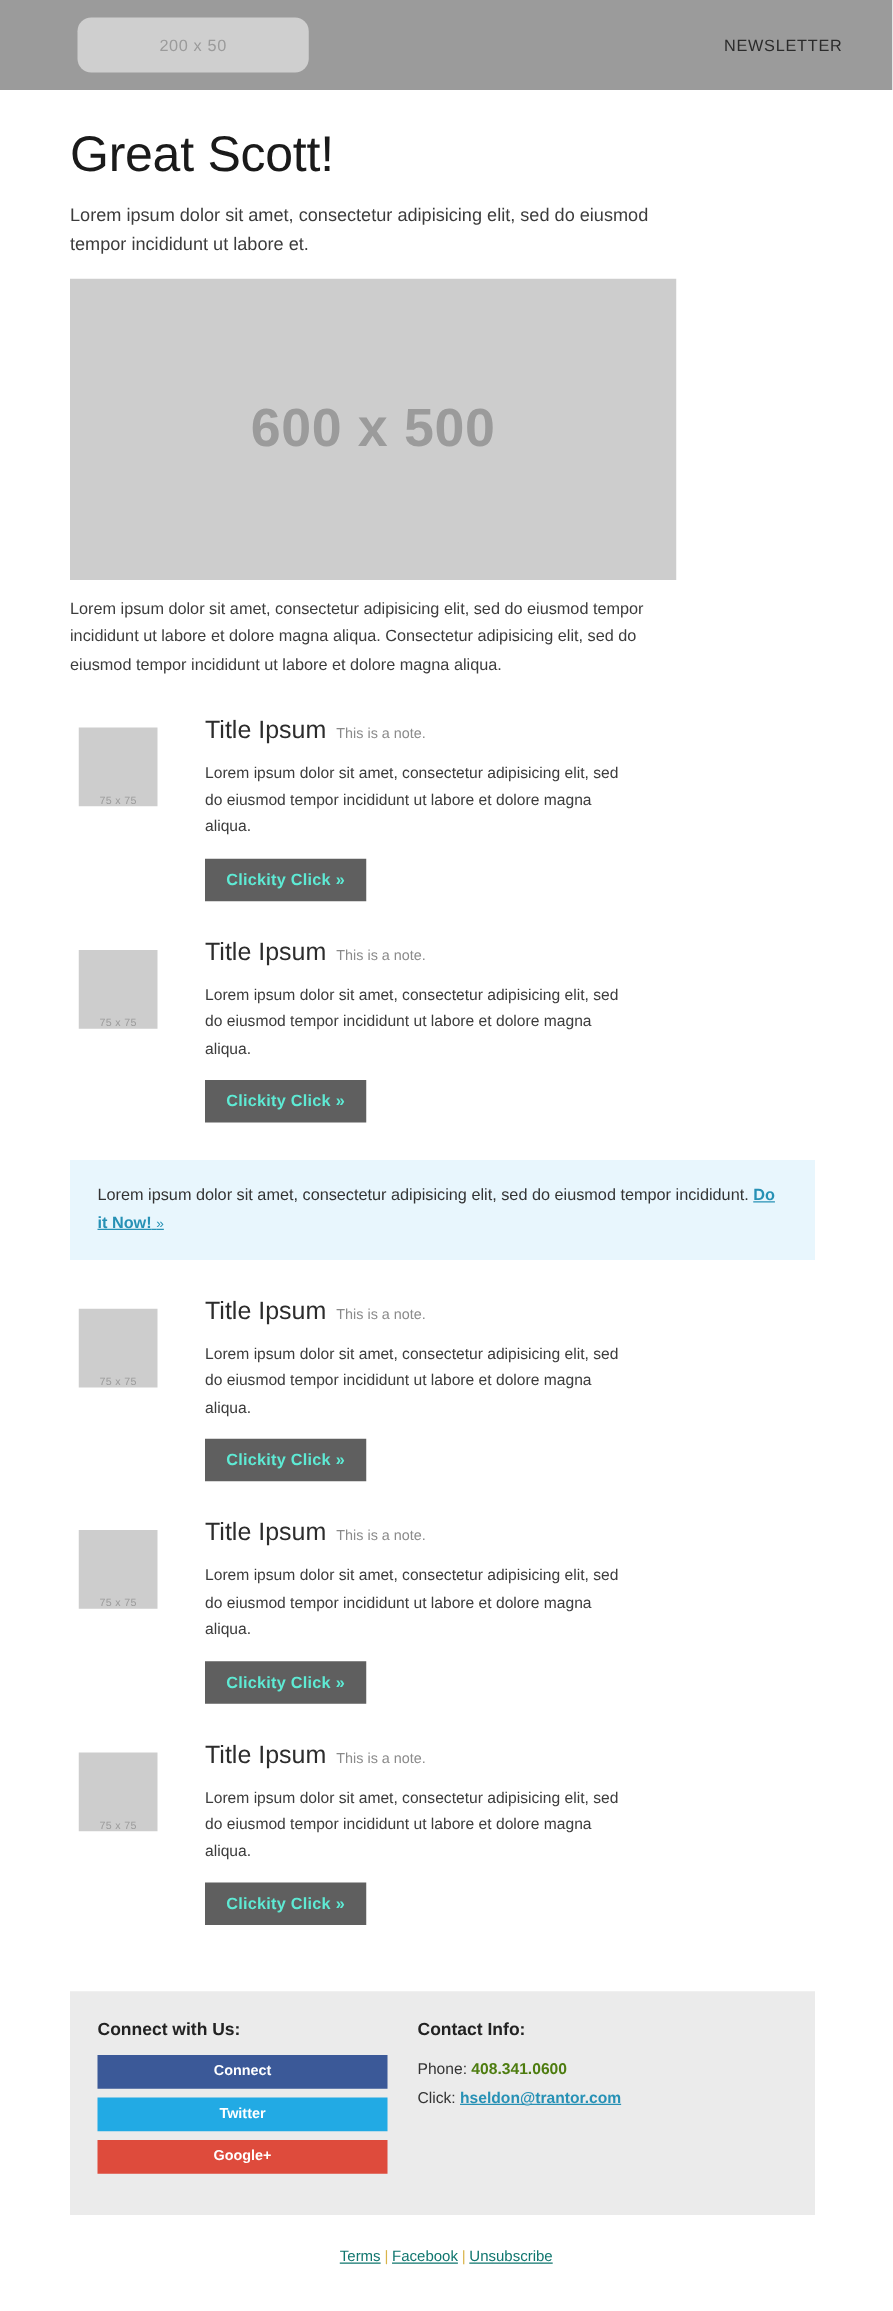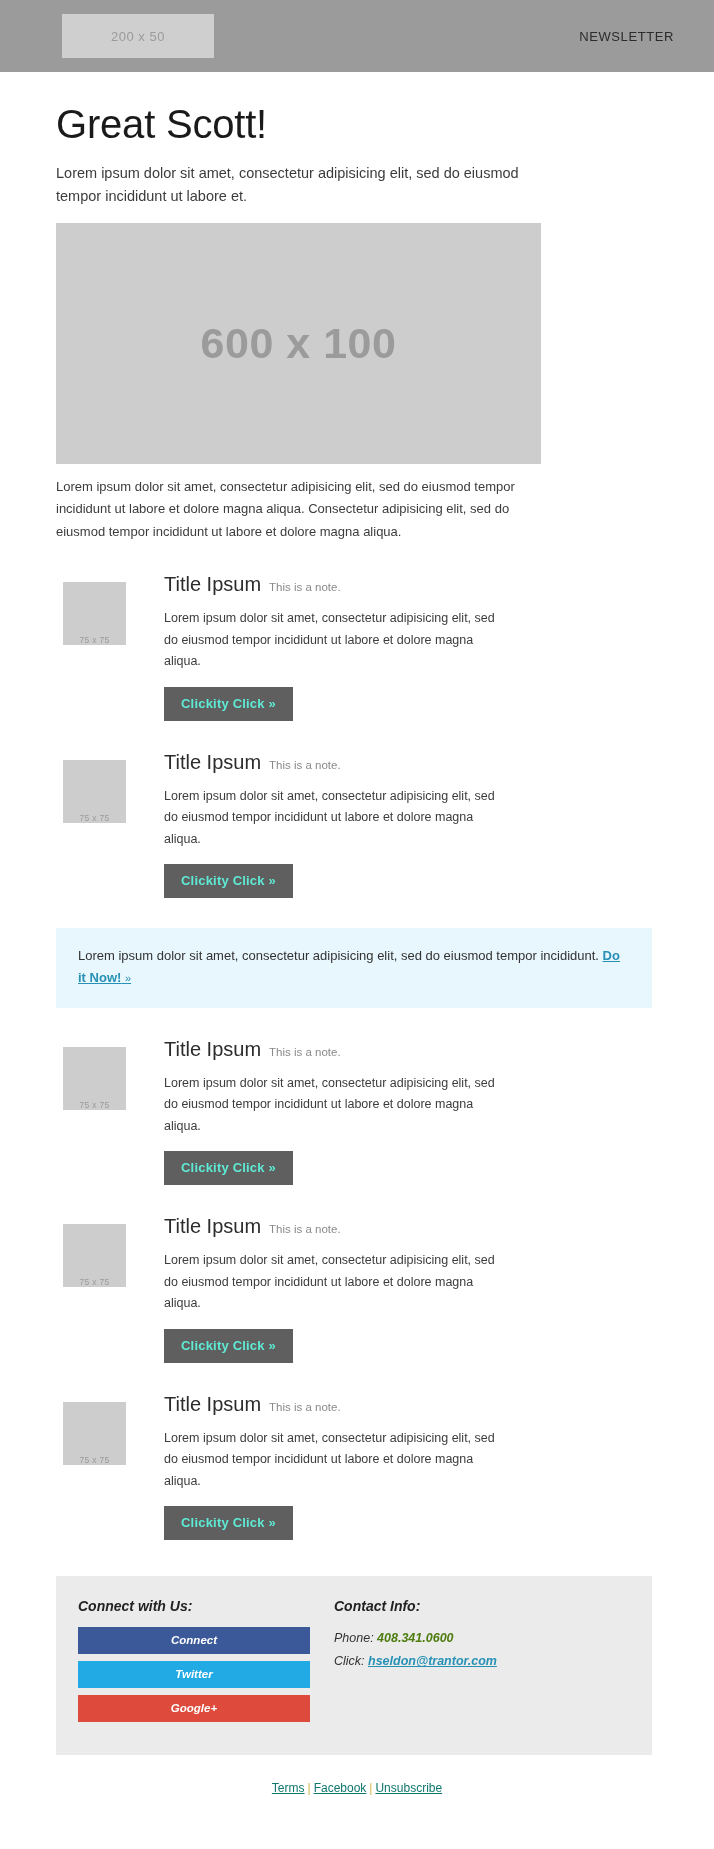--- a/index.html
+++ b/index.html
@@ -14,29 +14,30 @@
 
   
   .header {
     background: #9b9b9b;
     height: 72px;
     display: flex;
     align-items: center;
     padding: 0 40px 0 62px;
   }
   .logo-ph {
-    width: 152px;
+    width: 185px;
     height: 44px;
     background: #cfcfcf;
     display: flex;
     align-items: center;
     justify-content: center;
     font-size: 13px;
     color: #9b9b9b;
     letter-spacing: 0.5px;
+    border-radius: 11px;
   }
   .header-right {
     margin-left: auto;
     font-size: 13px;
     color: #2b2b2b;
     letter-spacing: 0.6px;
   }
 
   
   .wrap { padding: 0 62px 0 56px; }
@@ -143,24 +144,23 @@
   .callout a {
     color: #2791b5;
     font-weight: bold;
     text-decoration: underline;
   }
   .callout .chev { font-weight: normal; font-size: 11px; }
 
   
   .footer-panel {
     background: #ebebeb;
-    margin-top: 36px;
+    margin-top: 53px;
     padding: 22px 26px 26px 22px;
     display: flex;
-    font-style: italic;
   }
   .fcol-left { width: 232px; }
   .fcol-right { padding-left: 24px; }
   .f-head {
     font-size: 14px;
     font-weight: bold;
     color: #222222;
     margin-bottom: 13px;
   }
   .social {
@@ -207,21 +207,21 @@
   </div>
   <div class="header-right">NEWSLETTER</div>
 </div>
 
 <div class="wrap">
 
   <h1 class="hero-title">Great Scott!</h1>
   <p class="intro">Lorem ipsum dolor sit amet, consectetur adipisicing elit, sed do eiusmod tempor incididunt ut labore et.</p>
 
   <div class="hero-ph">
-    <span>600 x 100</span>
+    <span>600 x 500</span>
   </div>
 
   <p class="body-copy">Lorem ipsum dolor sit amet, consectetur adipisicing elit, sed do eiusmod tempor incididunt ut labore et dolore magna aliqua. Consectetur adipisicing elit, sed do eiusmod tempor incididunt ut labore et dolore magna aliqua.</p>
 
   <div class="row">
     <div class="thumb">
       <span>75 x 75</span>
     </div>
     <div class="row-body">
       <div class="row-head">

